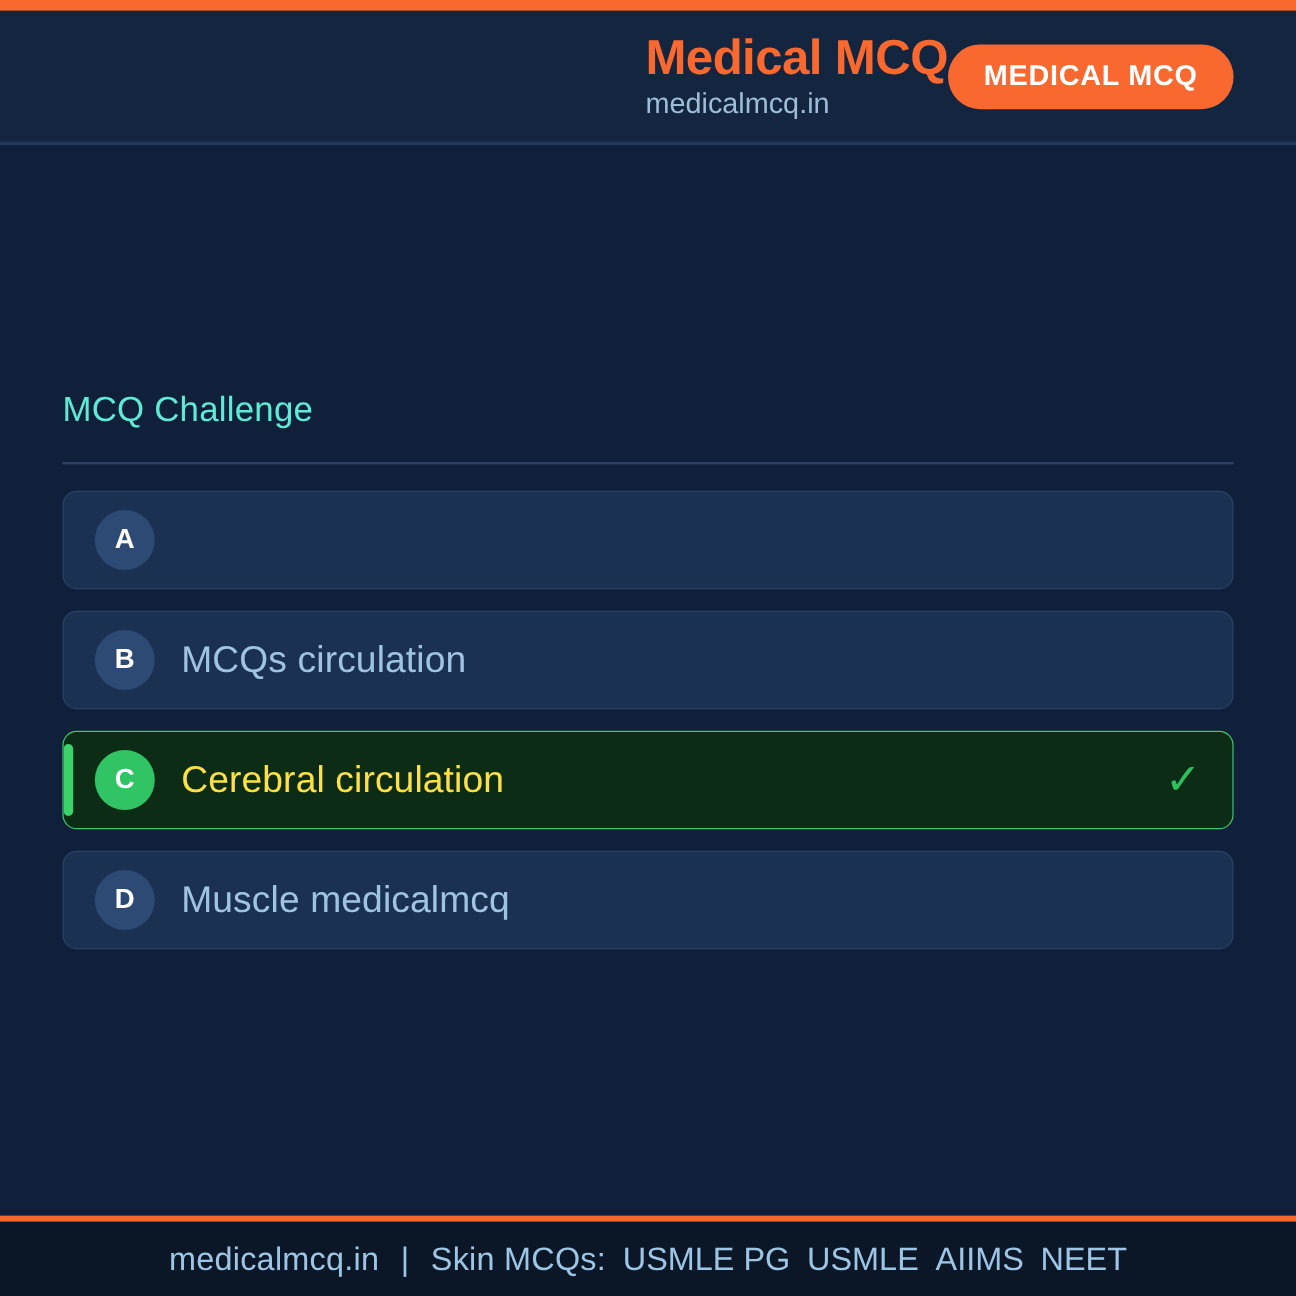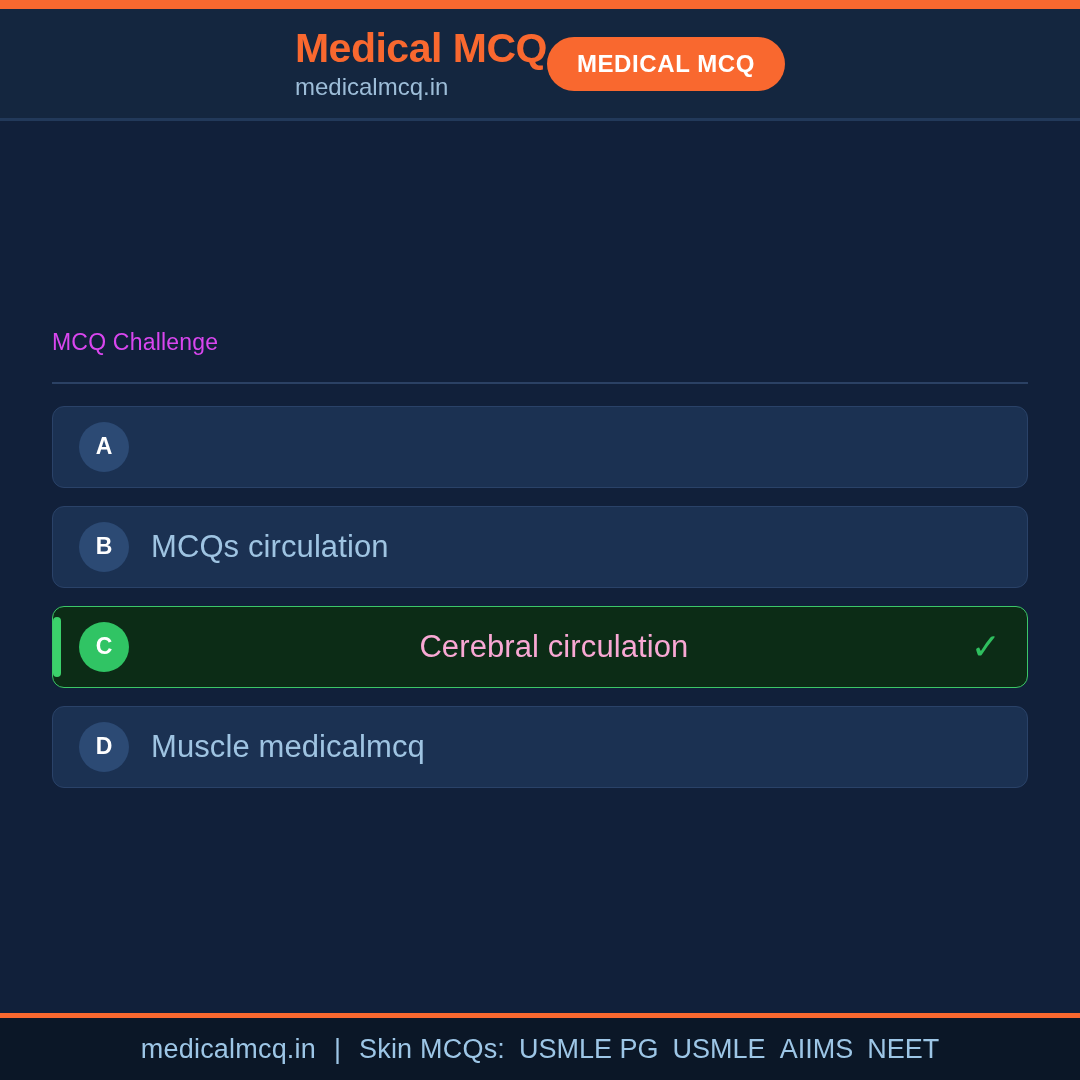--- a/index.html
+++ b/index.html
@@ -30,21 +30,21 @@
   }
 
   
   .header {
     flex: 0 0 auto;
     height: 112px;
     background: #14263f;
     border-bottom: 3px solid #22395a;
     display: flex;
     align-items: center;
-    justify-content: center;
+    justify-content: flex-end;
     padding: 0 52px;
   }
   .brand-block { display: flex; flex-direction: column; justify-content: center; }
   .brand-title {
     font-size: 41px;
     font-weight: bold;
     color: #f9682f;
     letter-spacing: -0.5px;
     line-height: 1.05;
   }
@@ -70,22 +70,22 @@
     flex: 1 1 auto;
     position: relative;
     padding: 0 52px;
     display: flex;
     flex-direction: column;
     justify-content: center;
   }
   .content-shift { margin-top: -18px; }
 
   .eyebrow {
-    font-size: 23px;
-    color: #d946ef;
+    font-size: 29px;
+    color: #5eead4;
     margin-bottom: 16px;
     letter-spacing: 0.2px;
   }
   .question {
     font-size: 44px;
     line-height: 1.18;
     font-weight: bold;
     color: #ffffff;
     letter-spacing: -0.4px;
     max-width: 985px;
@@ -148,21 +148,21 @@
     border: 1px solid #3cc768;
   }
   .option.correct .accent-bar {
     position: absolute;
     left: 0; top: 10px; bottom: 10px;
     width: 8px;
     border-radius: 4px;
     background: #3bd16b;
   }
   .option.correct .badge { background: #30c464; }
-  .option.correct .otext { color: #f9a8d4; text-align: center; }
+  .option.correct .otext { color: #fde047; }
   .option.correct .check { visibility: visible; }
 
   
   .footer {
     flex: 0 0 auto;
     height: 67px;
     background: #0b1727;
     border-top: 5px solid #f9682f;
     display: flex;
     align-items: center;

